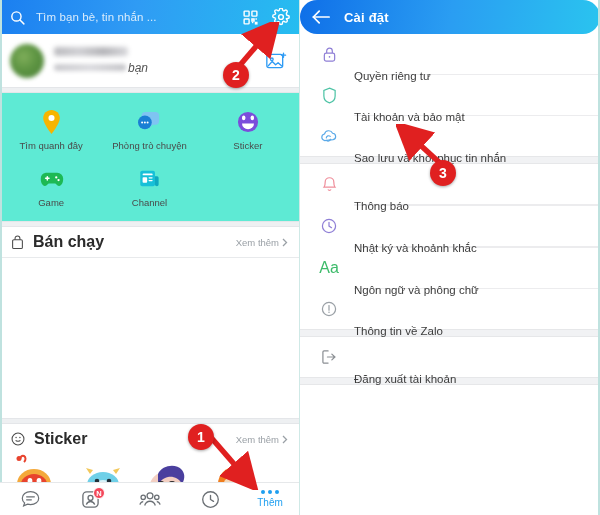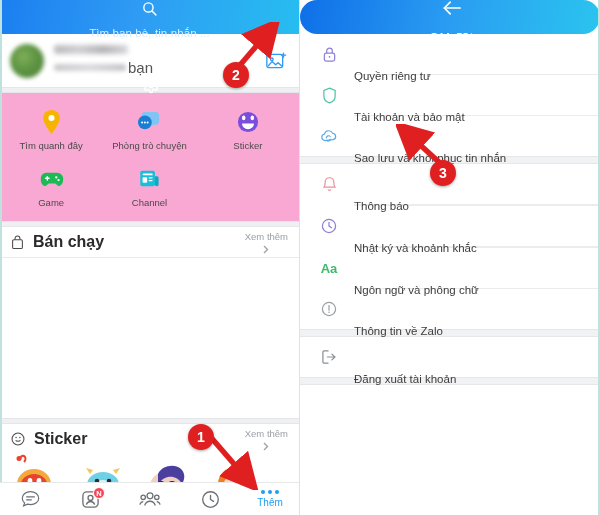--- a/index.html
+++ b/index.html
@@ -20,21 +20,20 @@
   }
   .panel.left::before { left: 0; }
   .panel.right::after { right: 0; }
 
   
   .appbar {
     height: 34px; width: 100%;
     background: linear-gradient(100deg, #1b7ff0 0%, #2f9bf4 45%, #26bdf0 100%);
     display: flex; align-items: center; padding: 0 9px; gap: 10px;
     color: #fff;
-    flex-direction: column;
   }
   .appbar.right-bar {
     background: linear-gradient(100deg, #0f6fe8 0%, #2a9df2 50%, #2ac4ef 100%);
     gap: 14px; padding-left: 12px; border-radius: 17px;
   }
   .search-ph { font-size: 11.5px; color: #d9ecfc; letter-spacing: .1px; flex: 1; }
   .bar-title { font-size: 13px; font-weight: bold; color:#fff; letter-spacing:.2px; }
   .bar-spacer { flex: 1; }
   .ic { display: inline-flex; align-items: center; justify-content: center; }
 
@@ -52,39 +51,39 @@
     height: 9px; width: 74px; border-radius: 3px; margin-bottom: 5px;
     background: linear-gradient(90deg,#b9b9bd,#cfcfd3,#b4b4b8,#d6d6da);
     filter: blur(2.4px);
   }
   .psub-wrap { display: flex; align-items: center; gap: 2px; }
   .psub {
     height: 7px; width: 72px; border-radius: 3px;
     background: linear-gradient(90deg,#c9c9cd,#dadade,#c4c4c8);
     filter: blur(2.2px);
   }
-  .psub-txt { font-size: 15px; color: #555; }
+  .psub-txt { font-size: 12px; color: #555; font-style: italic; }
   .profile-spacer { flex: 1; }
   .photo-btn { width: 26px; height: 24px; }
 
   .thick-sep { height: 6px; background: #eef0f2; border-top: 1px solid #e4e6e9; border-bottom: 1px solid #e4e6e9; }
   .hair { height: 1px; background: #e8eaec; }
 
   
-  .grid { padding: 10px 2px 4px; background: #f9a8d4; }
+  .grid { padding: 10px 2px 4px; background: #5eead4; }
   .grow { display: flex; }
   .gcell { flex: 1; text-align: center; padding: 4px 2px 8px; }
   .gcell .gi { height: 30px; display: flex; align-items: center; justify-content: center; }
   .gcell .gl { font-size: 9.5px; color: #4a4a4a; line-height: 12px; margin-top: 3px; }
 
   
   .srow { display: flex; align-items: center; height: 30px; padding: 0 11px; gap: 9px; background:#fff;}
   .srow .st { font-size: 16px; font-weight: bold; color: #2b2b2b; }
   .srow .sp { flex: 1; }
-  .srow .more { font-size: 9.5px; color: #9aa0a6; display: flex; align-items: center; gap: 3px; flex-direction: column; }
+  .srow .more { font-size: 9.5px; color: #9aa0a6; display: flex; align-items: center; gap: 3px; }
 
   .blank-fill { background: #fff; }
 
   
   .stickers { display: flex; align-items: flex-end; height: 42px; padding: 0 6px; gap: 4px; overflow: hidden; background:#fff;}
   .sticker { width: 62px; height: 42px; position: relative; }
 
   
   .botnav {
     position: absolute; left: 0; bottom: 0; width: 300px; height: 33px;
@@ -112,21 +111,21 @@
   
   .anno { position: absolute; z-index: 40; }
   .marker {
     position: absolute; z-index: 45;
     width: 26px; height: 26px; border-radius: 50%;
     background: #e02020; color: #fff;
     font-size: 14px; font-weight: bold;
     display: flex; align-items: center; justify-content: center;
     box-shadow: 0 1px 3px rgba(0,0,0,.35);
   }
-  .aa-green { font-size: 13px; font-weight: bold; color: #3dbb6a; }
+  .aa-green { font-size: 16px; font-weight: normal; color: #3dbb6a; }
 </style>
 </head>
 <body>
 
 <div class="stage">
 
   <div class="panel left">
 
     <div class="appbar">
       <span class="ic">

